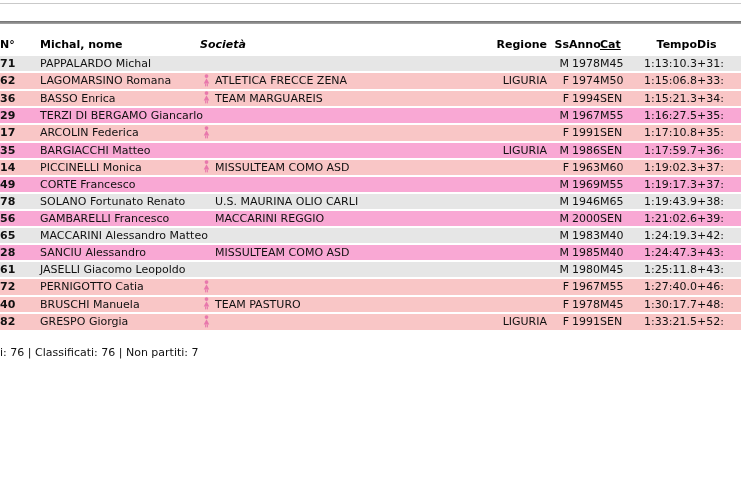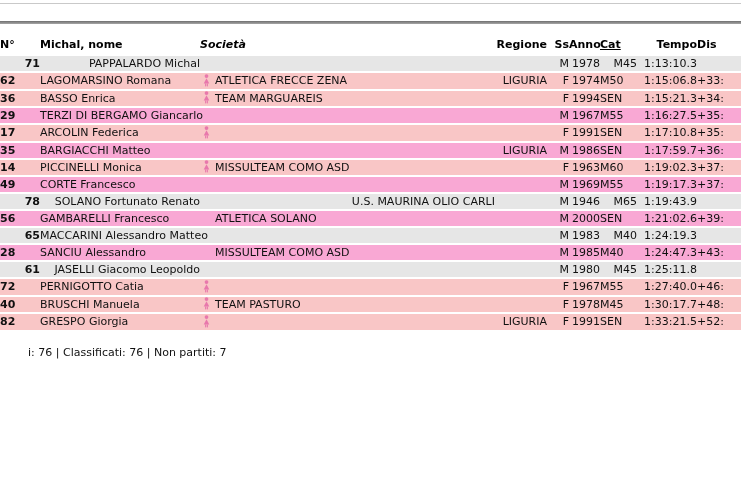--- a/index.html
+++ b/index.html
@@ -21,31 +21,31 @@
   thead th{height:24px;vertical-align:middle;font-weight:bold;color:#000;text-align:left;}
   th.h-num{padding-left:14px;}
   th.h-name{}
   th.h-team{padding-left:15px;font-style:italic;}
   th.h-reg,th.h-anno,th.h-ss{text-align:right;}
   th.h-tempo{text-align:right;padding-right:7px;}
   th.h-cat{padding-left:16px;text-decoration:underline;}
   th.h-dist{padding-left:32px;}
   
   tbody td{height:15px;border-bottom:2px solid #fff;vertical-align:middle;line-height:15px;}
-  tr.row-gray td{background:var(--row-gray,#e6e6e6);text-align:right;}
+  tr.row-gray td{background:var(--row-gray,#e6e6e6);}
   tr.row-white td{background:#f9a8d4;}
   tr.row-f td{background:var(--row-pink,#f9c6c6);}
   td.d-num{padding-left:14px;font-weight:bold;}
   td.d-team .female-badge{display:inline-block;width:15px;text-align:left;vertical-align:middle;}
   td.d-team .female-badge svg{display:none;width:9px;height:13px;margin-left:2px;vertical-align:-2px;}
   tr.row-f td.d-team .female-badge svg{display:inline-block;}
   td.d-reg,td.d-anno,td.d-ss,td.d-tempo{text-align:right;}
   td.d-cat{padding-left:16px;}
   td.d-dist{padding-left:18px;}
-  .footer-line{position:absolute;top:346px;left:0;font-size:11px;color:#111;white-space:nowrap;padding-left:28px;}
+  .footer-line{position:absolute;top:346px;left:0;font-size:11px;color:#111;white-space:nowrap;}
 </style>
 </head>
 <body>
 
 <div id="screen">
   <div class="top-thin-rule"></div>
   <div class="top-thick-rule"></div>
 
   <div class="results-clip">
     <table class="results">
@@ -216,21 +216,21 @@
       <td class="d-ss">M</td>
       <td class="d-anno">1946</td>
       <td class="d-cat">M65</td>
       <td class="d-tempo">1:19:43.9</td>
       <td class="d-dist">+38:</td>
     </tr>
           <tr class="row-white">
       <td class="d-num">56</td>
       <td class="d-name">GAMBARELLI Francesco</td>
       <td class="d-team">
-        <span class="female-badge"></span><span class="team-text">ATLETICA SOLANO</span>
+        <span class="female-badge"></span><span class="team-text">MACCARINI REGGIO</span>
       </td>
       <td class="d-reg"></td>
       <td class="d-ss">M</td>
       <td class="d-anno">2000</td>
       <td class="d-cat">SEN</td>
       <td class="d-tempo">1:21:02.6</td>
       <td class="d-dist">+39:</td>
     </tr>
           <tr class="row-gray">
       <td class="d-num">65</td>

